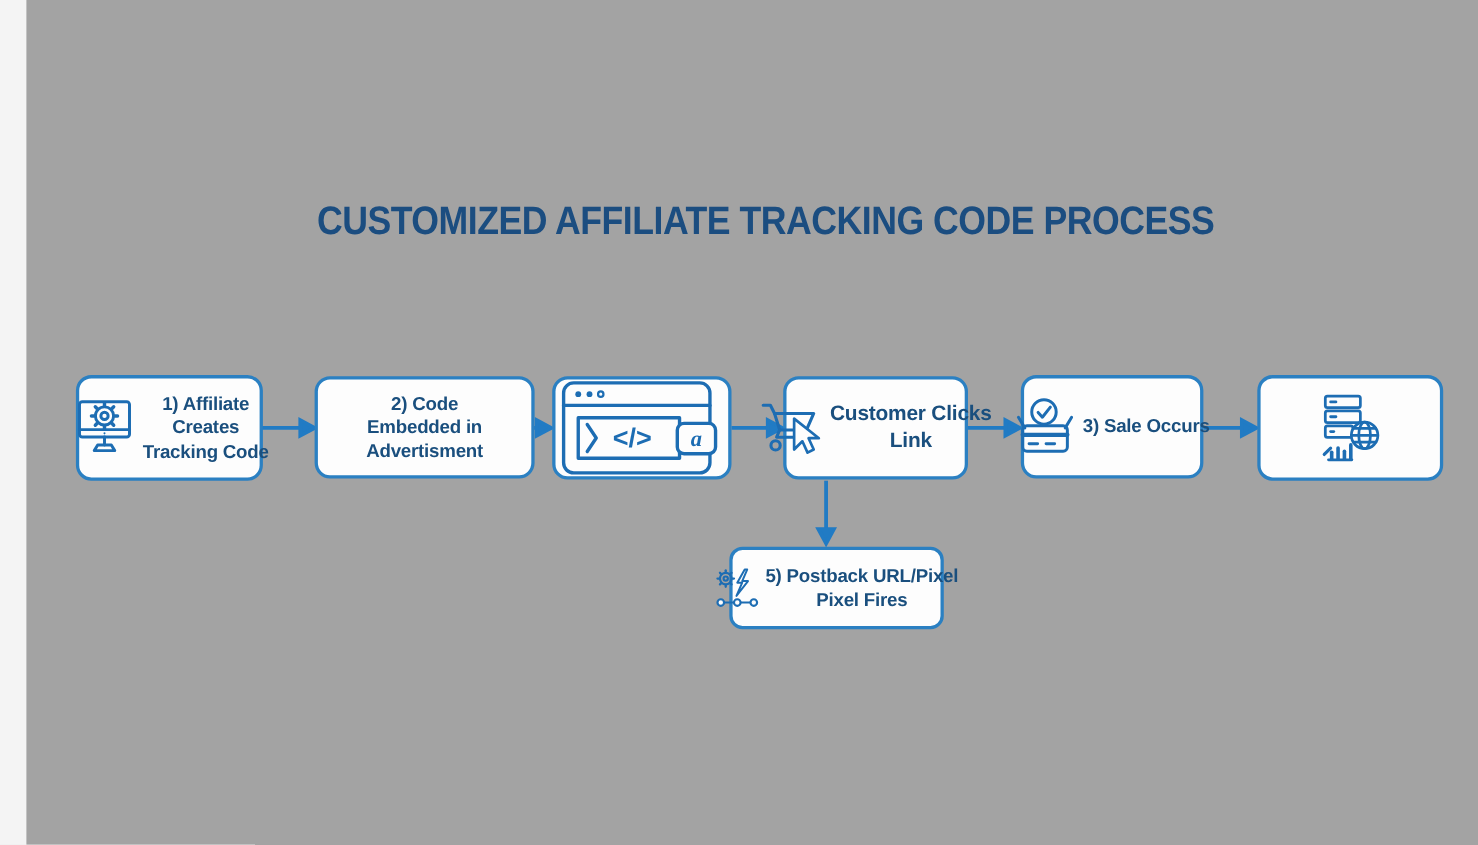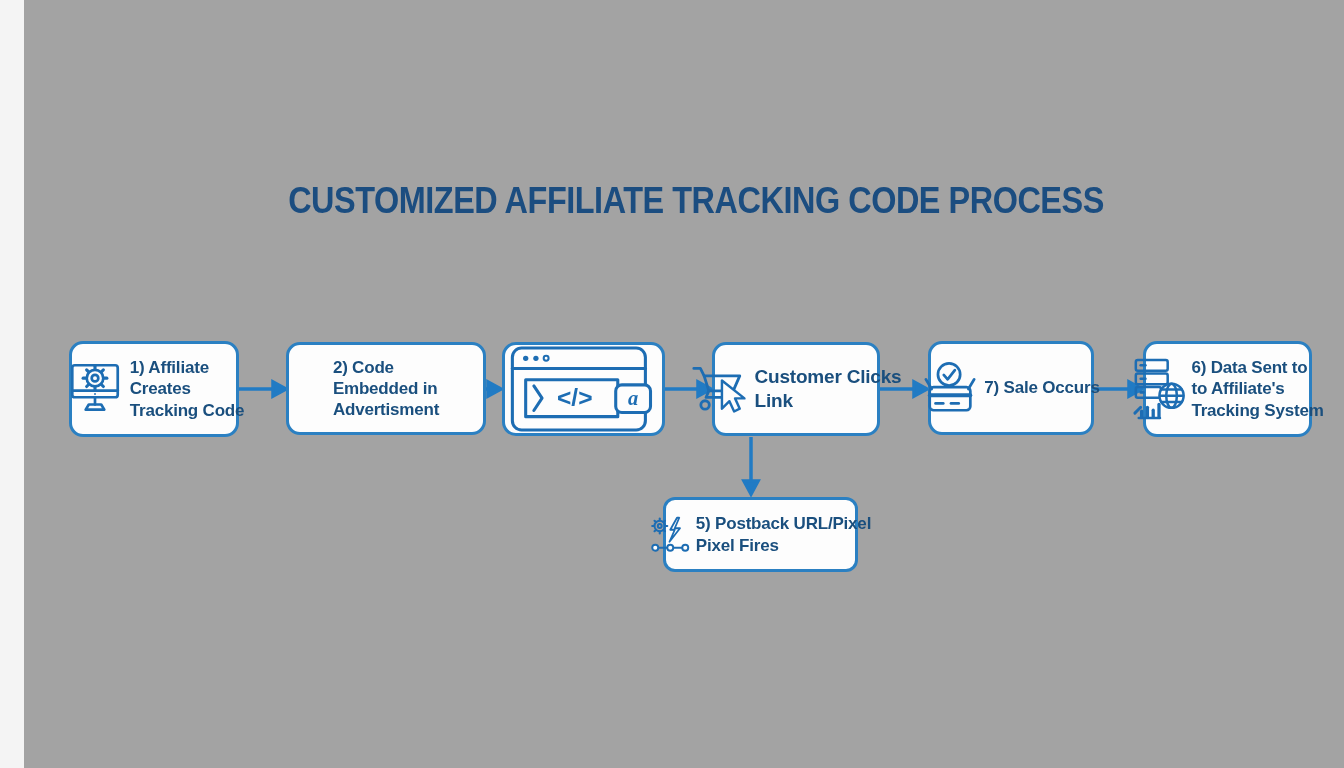--- a/index.html
+++ b/index.html
@@ -39,21 +39,21 @@
     justify-content:center;
     gap:4px;
     padding:0 4px;
   }
   .step .label{
     color:#1a4f7e;
     font-weight:700;
     font-size:17px;
     line-height:1.25;
     letter-spacing:-0.2px;
-    text-align:left;
+    text-align:center;
     white-space:pre-line;
     flex-shrink:0;
   }
   .icon{flex-shrink:0;}
   .b1{left:45px;top:341px;width:170px;height:96px;}
   .b2{left:262px;top:342px;width:200px;height:93px;}
   .b3{left:478px;top:342px;width:163px;height:94px;}
   .b4{left:688px;top:342px;width:168px;height:94px;}
   .b5{left:904px;top:341px;width:166px;height:94px;}
   .b6{left:1119px;top:341px;width:169px;height:96px;}
@@ -158,21 +158,21 @@
     <svg class="icon" width="58" height="58" viewBox="0 0 60 58" fill="none" stroke="#1d6db3" stroke-width="2.8" stroke-linecap="round" stroke-linejoin="round">
       <path d="M10 30 L4 20"></path>
       <path d="M48 30 L54 20"></path>
       <rect x="8" y="28" width="42" height="24" rx="4"></rect>
       <line x1="8" y1="36.5" x2="50" y2="36.5" stroke-width="4"></line>
       <line x1="14" y1="45" x2="22" y2="45"></line>
       <line x1="30" y1="45" x2="38" y2="45"></line>
       <circle cx="28" cy="15" r="11.5" fill="#fdfdfd"></circle>
       <path d="M22.5 15.5 L26.5 20 L34 10.5"></path>
     </svg>
-    <div class="label">7) Sale Occurs</div>
+    <div class="label">3) Sale Occurs</div>
   </div>
 
   <div class="step b6">
     <svg class="icon" width="56" height="64" viewBox="0 0 58 66" fill="none" stroke="#1d6db3" stroke-width="2.6" stroke-linecap="round" stroke-linejoin="round">
       <rect x="5" y="3" width="33" height="11" rx="2"></rect>
       <rect x="5" y="17" width="33" height="11" rx="2"></rect>
       <rect x="5" y="31" width="26" height="11" rx="2"></rect>
       <line x1="10" y1="8.5" x2="15" y2="8.5"></line>
       <line x1="10" y1="22.5" x2="15" y2="22.5"></line>
       <line x1="10" y1="36.5" x2="13" y2="36.5"></line>
@@ -181,23 +181,20 @@
       <line x1="30" y1="40" x2="54" y2="40"></line>
       <line x1="31.5" y1="33.5" x2="52.5" y2="33.5"></line>
       <line x1="31.5" y1="46.5" x2="52.5" y2="46.5"></line>
       <path d="M10 52 L4 58" stroke-width="3"></path>
       <line x1="8" y1="63" x2="30" y2="63"></line>
       <line x1="11" y1="62" x2="11" y2="56" stroke-width="3.4"></line>
       <line x1="17" y1="62" x2="17" y2="52" stroke-width="3.4"></line>
       <line x1="23" y1="62" x2="23" y2="55" stroke-width="3.4"></line>
       <line x1="29" y1="62" x2="29" y2="49" stroke-width="3.4"></line>
     </svg>
-    <div class="label">6) Data Sent to
-to Affiliate's
-Tracking System</div>
   </div>
 
   <div class="step branch">
     <svg class="icon" width="42" height="40" viewBox="0 0 56 50" fill="none" stroke="#1d6db3" stroke-width="2.6" stroke-linecap="round" stroke-linejoin="round">
       <circle cx="13" cy="13" r="7"></circle>
       <circle cx="13" cy="13" r="2.6"></circle>
       <g stroke-width="2.8">
         <line x1="13" y1="3" x2="13" y2="5.5"></line>
         <line x1="13" y1="20.5" x2="13" y2="23"></line>
         <line x1="3" y1="13" x2="5.5" y2="13"></line>

